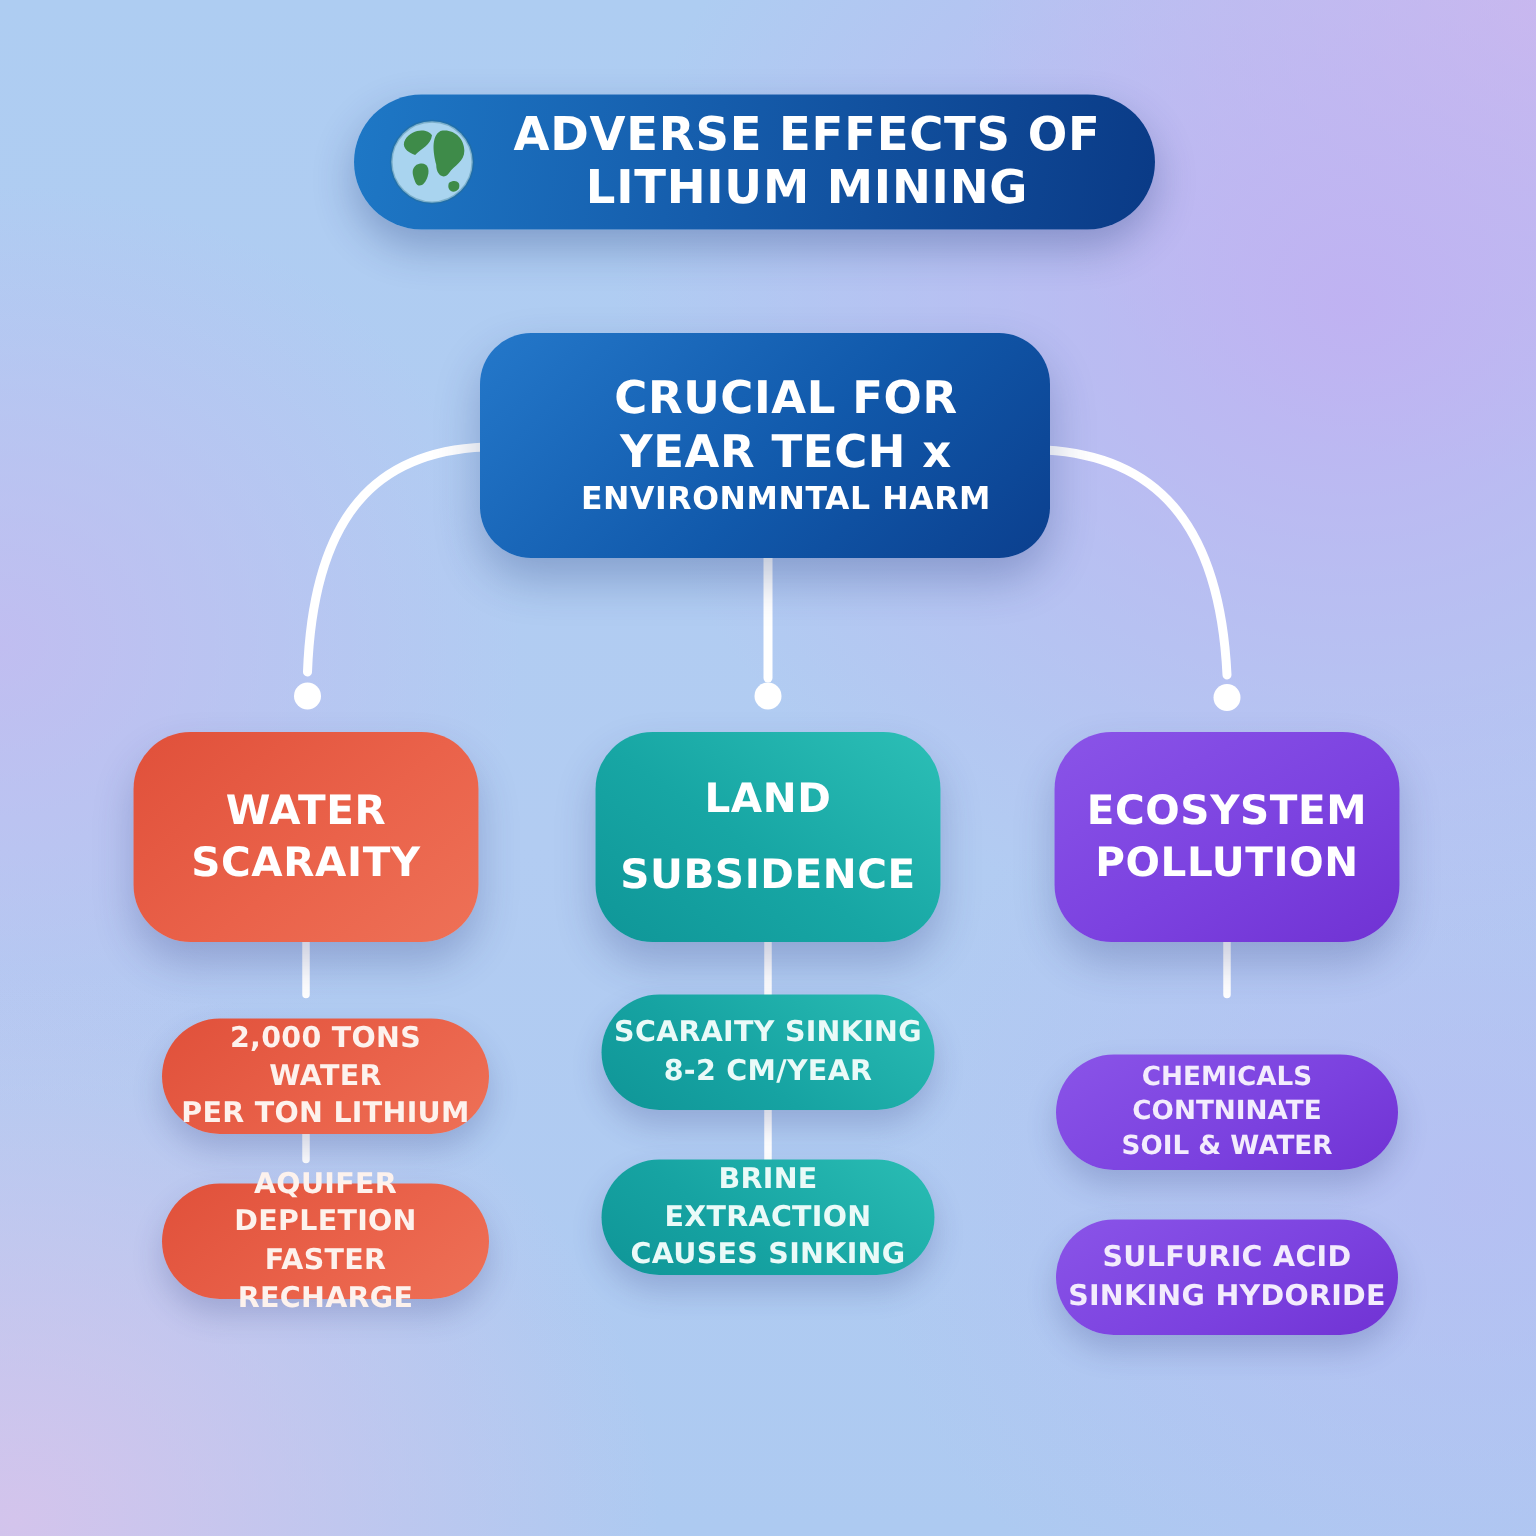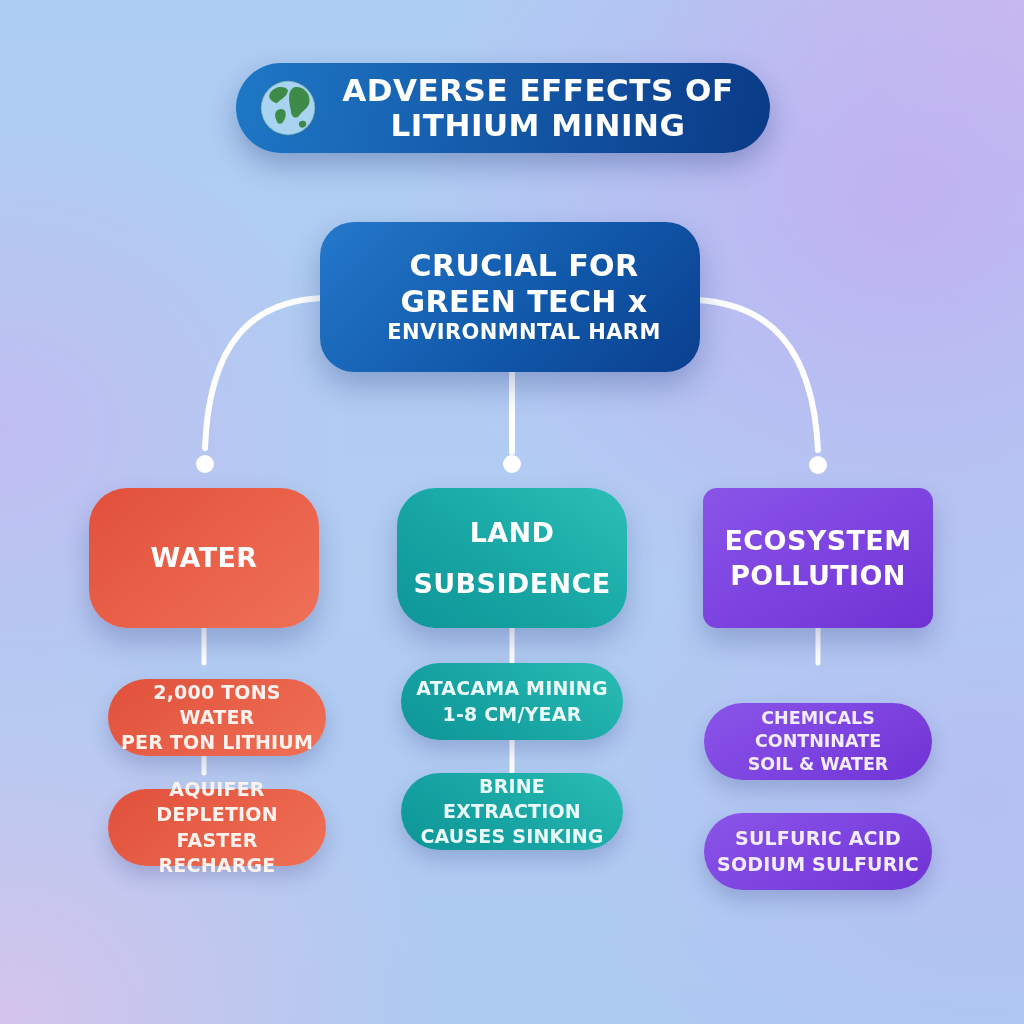--- a/index.html
+++ b/index.html
@@ -42,21 +42,21 @@
   .root-l1,.root-l2{font-size:30px;}
   .root-l3{font-size:21px;}
   
   .branch{
     top:488px;height:140px;width:230px;border-radius:38px;
     font-size:27px;line-height:1.3;letter-spacing:.4px;
     box-shadow:0 14px 26px rgba(40,50,120,.25);
   }
   .branch.orange{left:89px;background:linear-gradient(140deg,#e0503a 0%,#ea624a 55%,#ee7157 100%);}
   .branch.teal  {left:397px;background:linear-gradient(215deg,#2cbfb6 0%,#17a6a4 55%,#0f9698 100%);gap:16px;}
-  .branch.purple{left:703px;background:linear-gradient(150deg,#8a54e8 0%,#7c42e0 55%,#7032d3 100%);border-radius:14px;}
+  .branch.purple{left:703px;background:linear-gradient(150deg,#8a54e8 0%,#7c42e0 55%,#7032d3 100%);}
   
   .pill{
     height:77px;border-radius:39px;
     font-size:19px;line-height:1.32;letter-spacing:.2px;
     box-shadow:0 10px 20px rgba(40,50,120,.22);
     padding:0 8px;
   }
   .pill.row1{top:663px;}
   .pill.row2{top:773px;}
   .pill.orange{background:linear-gradient(140deg,#e0503a 0%,#ea634b 60%,#ee7157 100%);color:#fdf2ed;}
@@ -99,55 +99,56 @@
       <circle cx="32" cy="32" r="29" fill="none" stroke="#2a6e86" stroke-opacity=".35" stroke-width="2"></circle>
     </svg>
     <div class="titles">
       <div>ADVERSE EFFECTS OF</div>
       <div>LITHIUM MINING</div>
     </div>
   </div>
 
   <div class="node root-node">
     <div class="root-l1">CRUCIAL FOR</div>
-    <div class="root-l2">GREEN TECH x</div>
+    <div class="root-l2">YEAR TECH x</div>
     <div class="root-l3">ENVIRONMNTAL HARM</div>
   </div>
 
   <div class="node branch orange">
     <div>WATER</div>
+    <div>SCARAITY</div>
   </div>
   <div class="node pill row1 orange col-orange">
     <div>2,000 TONS WATER</div>
     <div>PER TON LITHIUM</div>
   </div>
   <div class="node pill row2 orange col-orange">
     <div>AQUIFER DEPLETION</div>
     <div>FASTER RECHARGE</div>
   </div>
 
   <div class="node branch teal">
     <div>LAND</div>
     <div>SUBSIDENCE</div>
   </div>
   <div class="node pill row1 teal col-teal">
-    <div>ATACAMA MINING</div>
-    <div>1-8 CM/YEAR</div>
+    <div>SCARAITY SINKING</div>
+    <div>8-2 CM/YEAR</div>
   </div>
   <div class="node pill row2 teal col-teal">
     <div>BRINE EXTRACTION</div>
     <div>CAUSES SINKING</div>
   </div>
 
   <div class="node branch purple">
     <div>ECOSYSTEM</div>
     <div>POLLUTION</div>
   </div>
   <div class="node pill row1 purple col-purple tight">
     <div>CHEMICALS CONTNINATE</div>
     <div>SOIL &amp; WATER</div>
   </div>
   <div class="node pill row2 purple col-purple">
     <div>SULFURIC ACID</div>
-    <div>SODIUM SULFURIC</div>
+    <div>SINKING HYDORIDE</div>
   </div>
 
 </div>
 
 </body></html>

